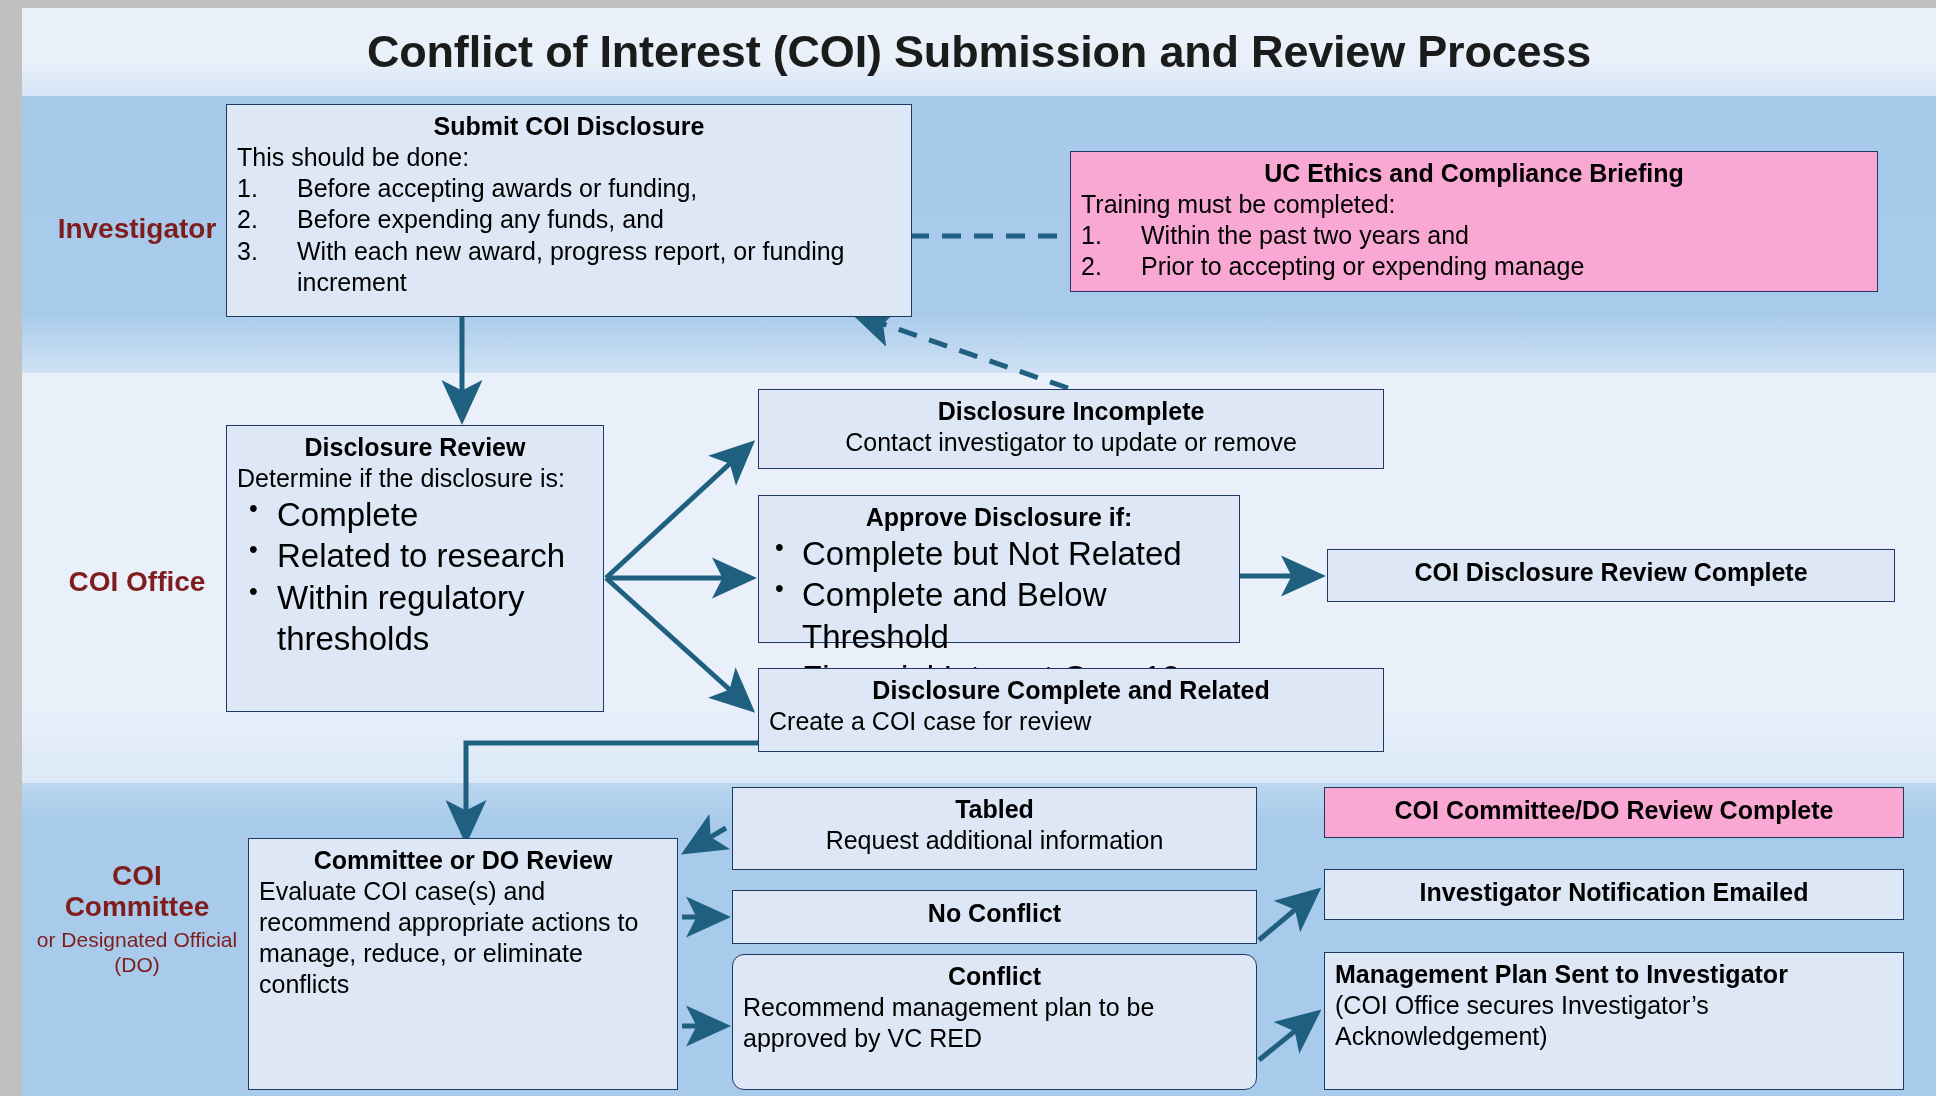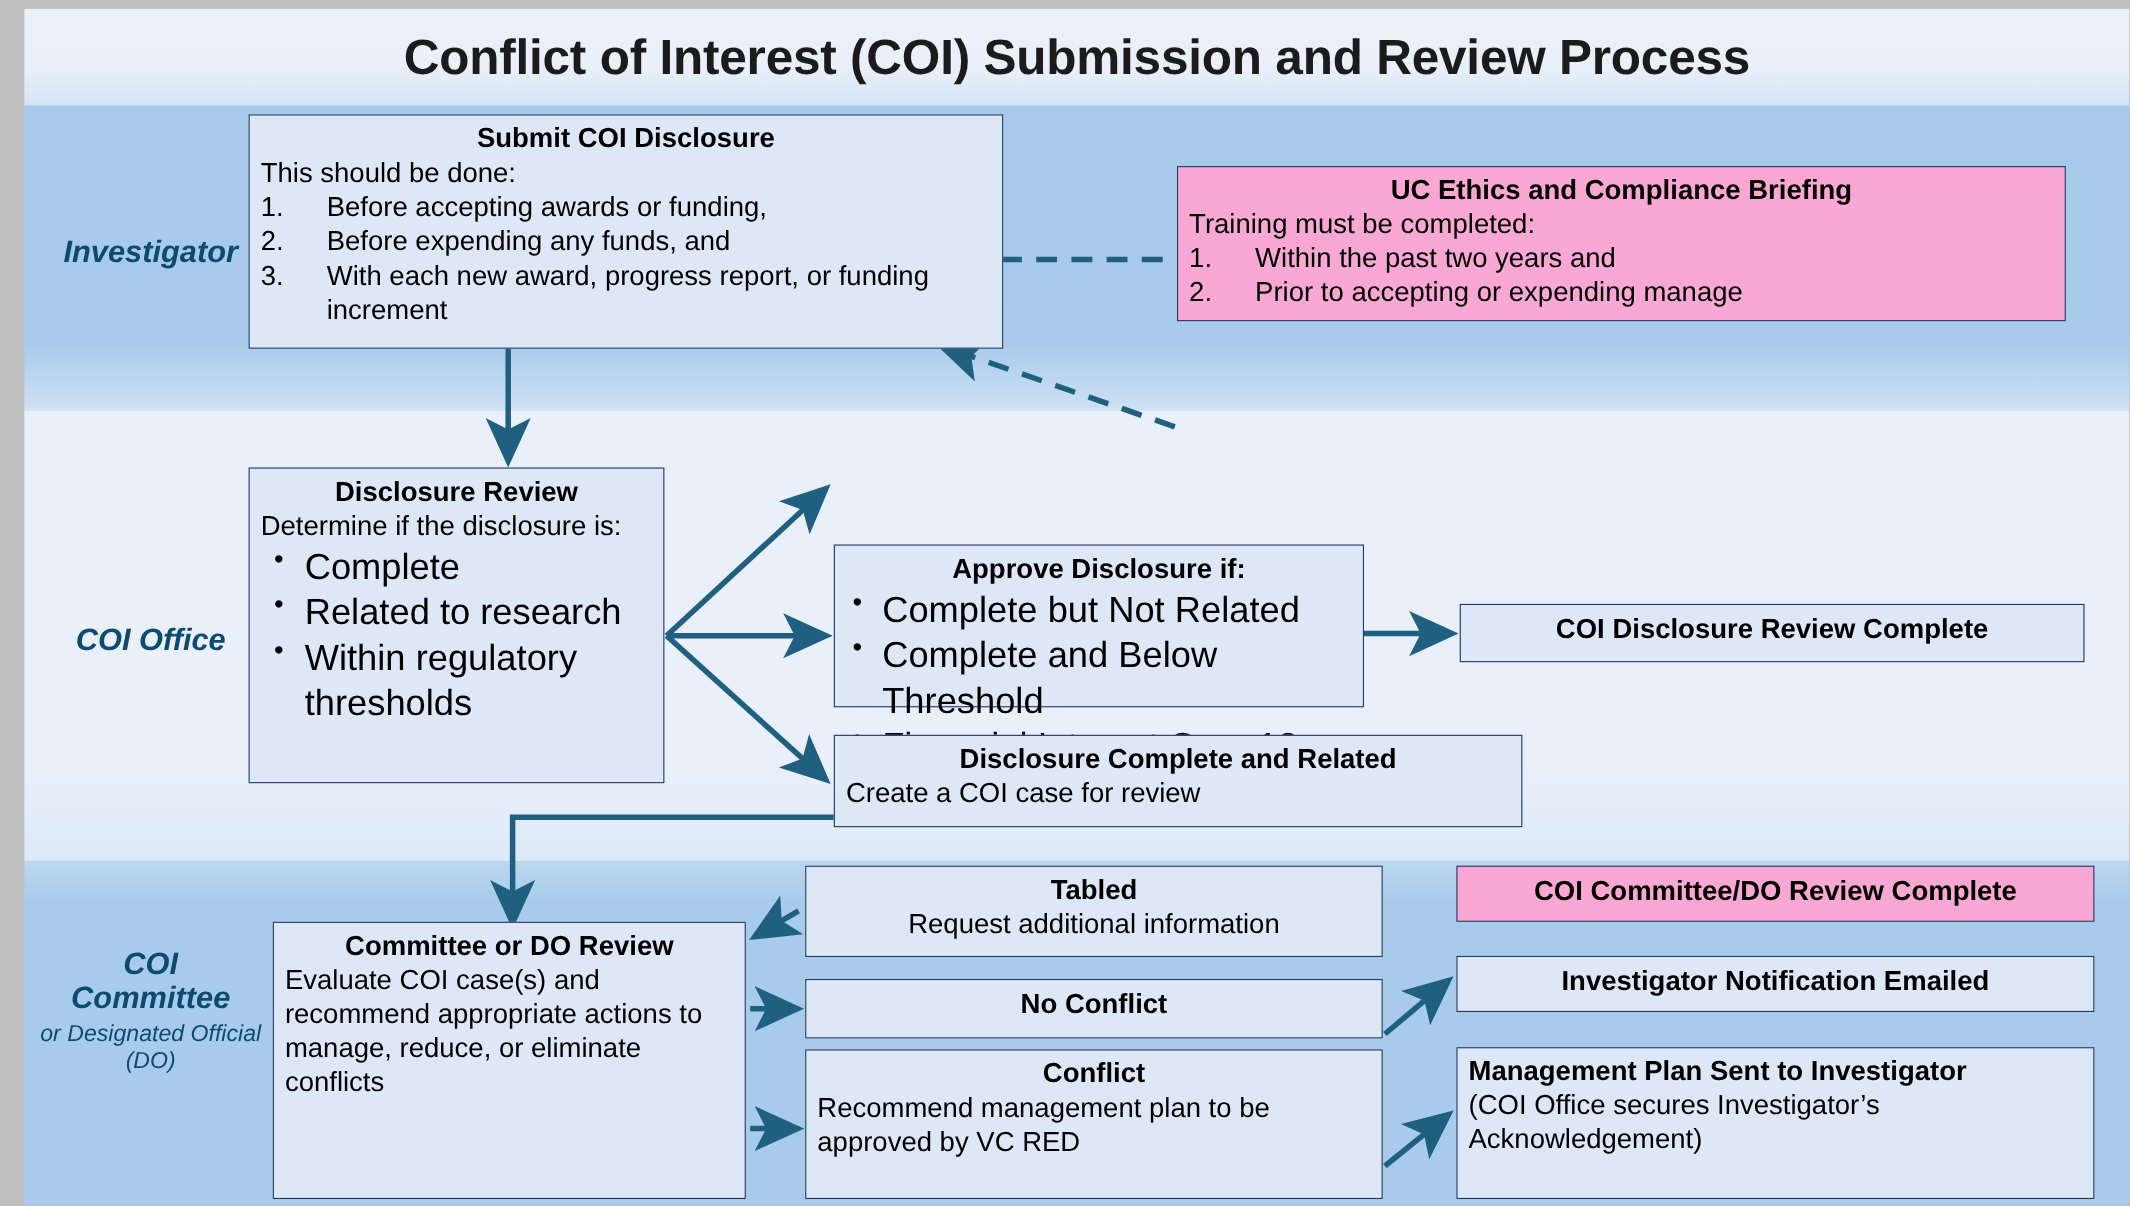--- a/index.html
+++ b/index.html
@@ -13,21 +13,21 @@
   .band-inv{top:88px;height:277px;background:linear-gradient(180deg,#a7caea 0%,#a8cbeb 78%,#cfe1f4 100%);}
   .band-office{top:365px;height:410px;background:linear-gradient(180deg,#e9f0fa 0%,#e9f0fa 80%,#dce9f7 100%);}
   .band-comm{top:775px;height:313px;background:linear-gradient(180deg,#bcd7ef 0%,#a8cbeb 12%,#a8cbeb 100%);}
 
   
   #title{position:absolute;left:0;top:0;width:1914px;height:88px;
     display:flex;align-items:center;justify-content:center;
     font-size:45px;font-weight:bold;color:#1b1b1b;letter-spacing:-0.2px;}
 
   
-  .lane-label{position:absolute;text-align:center;color:#0c4a6e;font-weight:bold;line-height:1.12;font-style:italic;}
+  .lane-label{position:absolute;text-align:center;color:#7f1d1d;font-weight:bold;line-height:1.12;}
   #lane-investigator{left:4px;top:205px;width:222px;font-size:28px;}
   #lane-office{left:4px;top:558px;width:222px;font-size:28px;}
   #lane-committee{left:4px;top:852px;width:222px;font-size:28px;}
   #lane-committee .sub{display:block;font-size:21px;font-weight:normal;line-height:1.22;margin-top:4px;}
 
   
   .node{position:absolute;box-sizing:border-box;border:1.6px solid #1f3864;
     background:#dde7f6;padding:6px 10px 8px 10px;color:#000;}
   .node.white{background:#f9a8d4;}
   .node .hd{font-size:25px;font-weight:bold;text-align:center;line-height:1.22;}
@@ -45,21 +45,21 @@
   
   #n-submit      {left:204px; top:96px;  width:686px; height:213px;}
   #n-ethics      {left:1048px;top:143px; width:808px; height:141px;}
   #n-review      {left:204px; top:417px; width:378px; height:287px;}
   #n-incomplete  {left:736px; top:381px; width:626px; height:80px;}
   #n-approve     {left:736px; top:487px; width:482px; height:148px;}
   #n-complete    {left:736px; top:660px; width:626px; height:84px;}
   #n-revcomplete {left:1305px;top:541px; width:568px; height:53px;}
   #n-tabled      {left:710px; top:779px; width:525px; height:83px;}
   #n-noconflict  {left:710px; top:882px; width:525px; height:54px;}
-  #n-conflict    {left:710px; top:946px; width:525px; height:136px;}
+  #n-conflict    {left:710px; top:946px; width:525px; height:136px;border-radius:12px;}
   #n-docomplete  {left:1302px;top:779px; width:580px; height:51px;}
   #n-notify      {left:1302px;top:861px; width:580px; height:51px;}
   #n-mgmtplan    {left:1302px;top:944px; width:580px; height:138px;}
 
   #n-revcomplete .hd, #n-docomplete .hd, #n-notify .hd, #n-noconflict .hd{padding-top:1px;}
   #n-mgmtplan .hd{text-align:left;}
 
   
   #wires{position:absolute;left:0;top:0;width:1914px;height:1088px;pointer-events:none;}
 </style>
@@ -140,20 +140,24 @@
     <div class="node" id="n-review">
       <div class="hd">Disclosure Review</div>
       <div class="bd">Determine if the disclosure is:</div>
       <ul>
         <li>Complete</li>
         <li>Related to research</li>
         <li>Within regulatory thresholds</li>
       </ul>
     </div>
 
+    <div class="node" id="n-incomplete">
+      <div class="hd">Disclosure Incomplete</div>
+      <div class="bd ctr">Contact investigator to update or remove</div>
+    </div>
 
     <div class="node" id="n-approve">
       <div class="hd">Approve Disclosure if:</div>
       <ul class="tight">
         <li>Complete but Not Related</li>
         <li>Complete and Below Threshold</li>
         <li>Financial Interest Over 12 Months</li>
       </ul>
     </div>
 

